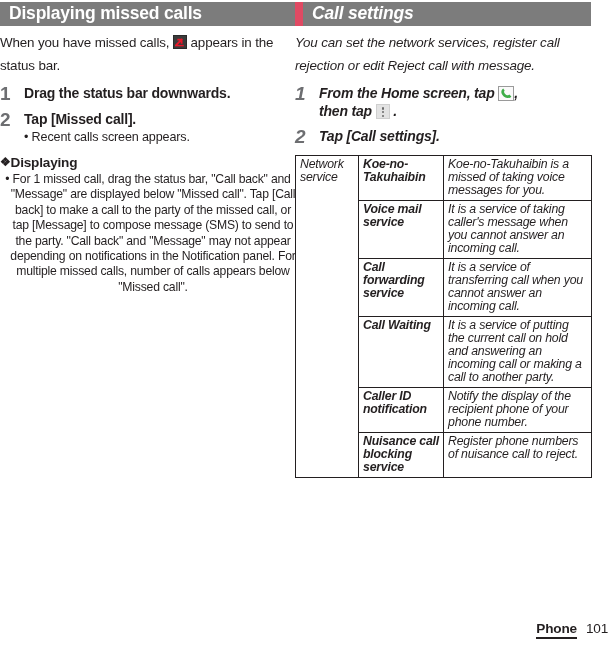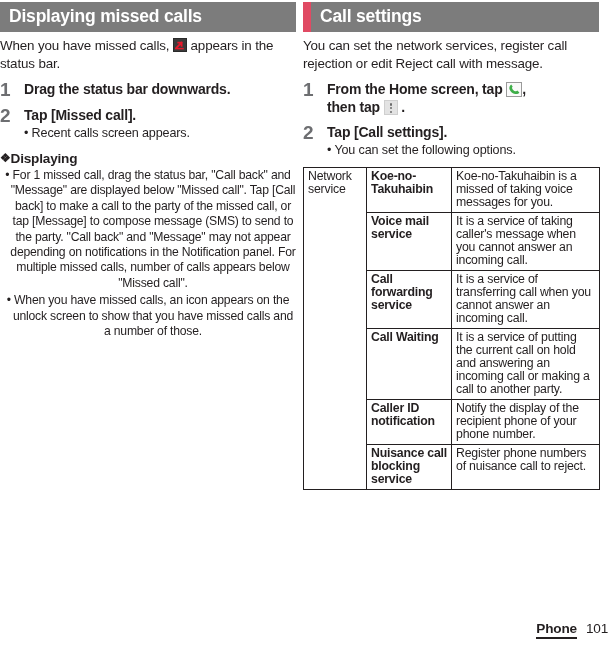--- a/index.html
+++ b/index.html
@@ -18,27 +18,27 @@
   }
 
   
   .col {
     position: absolute;
     top: 0;
     width: 296px;
     height: 645px;
   }
   .col-left  { left: 0px; }
-  .col-right { left: 303px; }
+  .col-right { left: 295px; font-style: italic; }
 
   
   .sect-head {
     display: flex;
     align-items: stretch;
-    height: 30px;
+    height: 24px;
     background: #7c7c7c;
     margin-top: 2px;
   }
   .sect-accent {
     width: 8px;
     background: #e04a63;
     flex: 0 0 8px;
   }
   .sect-title {
     flex: 1 1 auto;
@@ -49,21 +49,21 @@
     font-weight: bold;
     letter-spacing: -0.2px;
     padding-left: 9px;
     padding-bottom: 2px;
   }
   .sect-head.no-accent .sect-title { padding-left: 9px; }
 
   
   .para {
     font-size: 13.4px;
-    line-height: 18px;
+    line-height: 23px;
     margin: 5px 0 0 0;
     letter-spacing: -0.15px;
   }
 
   
   .step {
     display: flex;
     margin-top: 7px;
     align-items: flex-start;
   }
@@ -225,21 +225,20 @@
         <div class="step-title">Tap [Missed call].</div>
         <div class="sub-bullet">• Recent calls screen appears.</div>
       </div>
     </div>
 
     <div class="info-head">
       <span class="info-diamond">❖</span><span>Displaying</span>
     </div>
 
     <div class="info-item">• For 1 missed call, drag the status bar, "Call back" and "Message" are displayed below "Missed call". Tap [Call back] to make a call to the party of the missed call, or tap [Message] to compose message (SMS) to send to the party. "Call back" and "Message" may not appear depending on notifications in the Notification panel. For multiple missed calls, number of calls appears below "Missed call".</div>
-    <div class="info-item">• When you have missed calls, an icon appears on the unlock screen to show that you have missed calls and a number of those.</div>
 
   </div>
 
   <div class="col col-right">
 
     <div class="sect-head">
       <div class="sect-accent"></div>
       <div class="sect-title">Call settings</div>
     </div>
 
@@ -260,21 +259,20 @@
           <span class="icon-kebab icon-inline"><i></i><i></i><i></i></span>
           <span>.</span>
         </div>
       </div>
     </div>
 
     <div class="step">
       <div class="step-num">2</div>
       <div class="step-body">
         <div class="step-title">Tap [Call settings].</div>
-        <div class="sub-bullet">• You can set the following options.</div>
       </div>
     </div>
 
     <table class="opts">
       <tbody>
         <tr>
           <td class="c1" rowspan="6">Network service</td>
           <td class="c2">Koe-no-Takuhaibin</td>
           <td class="c3">Koe-no-Takuhaibin is a missed of taking voice messages for you.</td>
         </tr>

